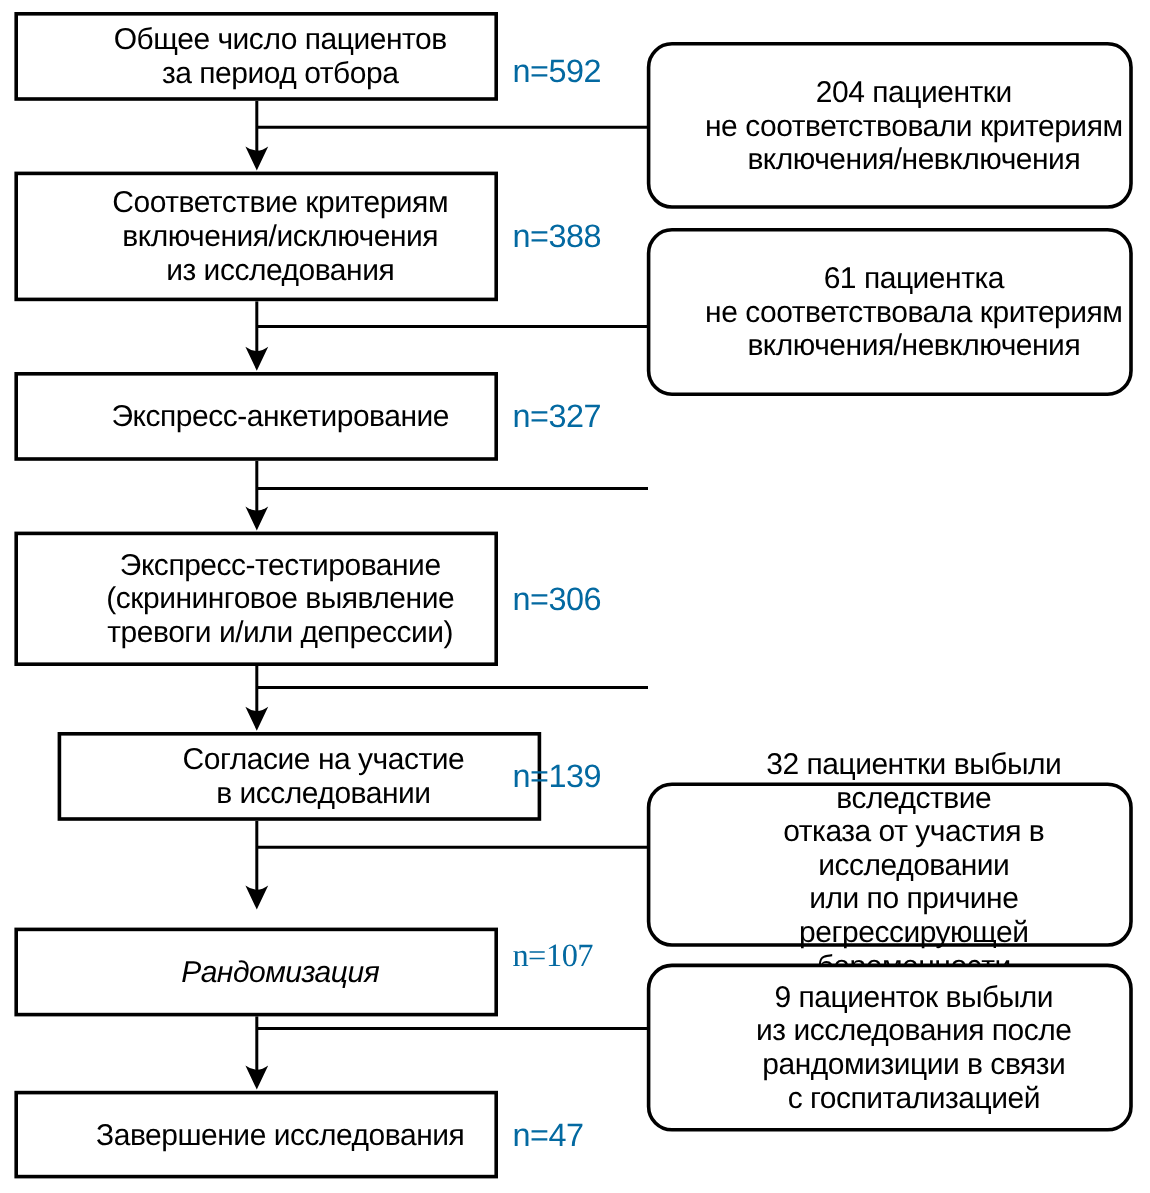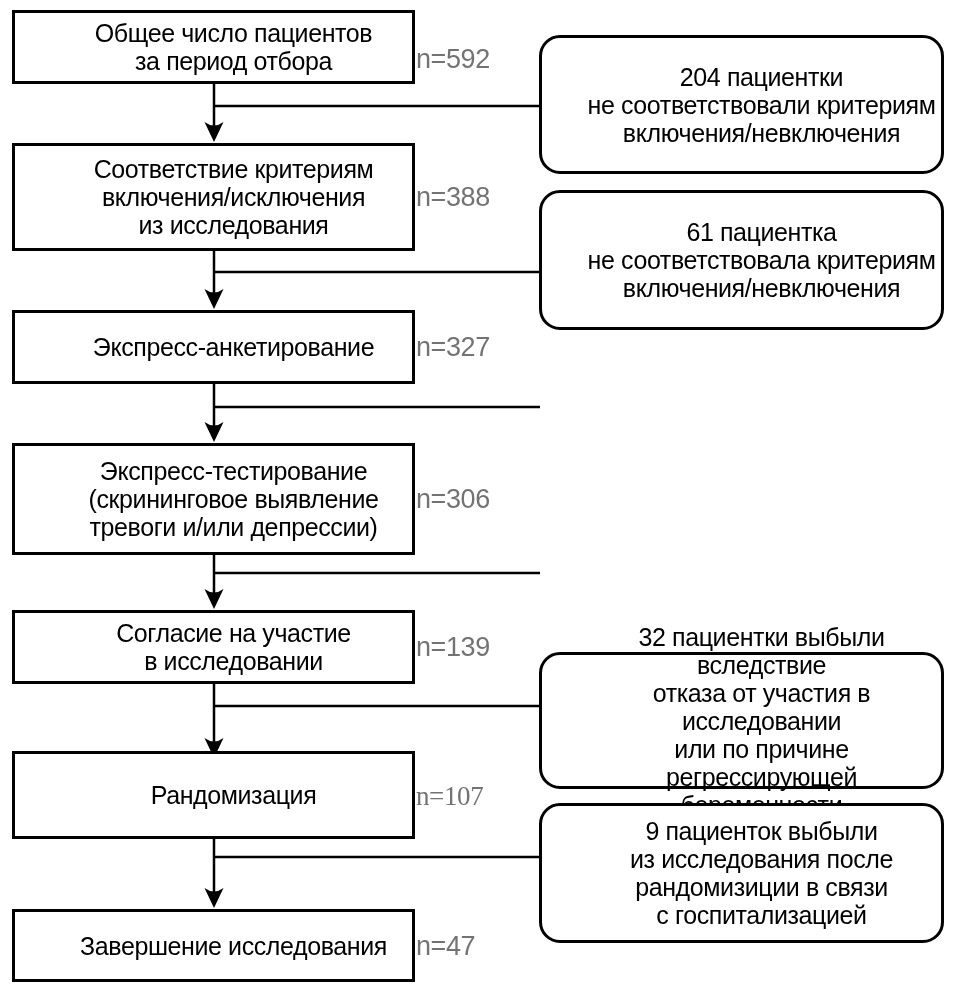--- a/index.html
+++ b/index.html
@@ -38,28 +38,28 @@
     white-space: pre-line;
     font-size: 25px;
     line-height: 28px;
     letter-spacing: -0.4px;
     color: #000000;
   }
   .left-col { left: 12px; width: 403px; }
   .right-col { left: 539px; width: 405px; border-radius: 21px; }
   .n-label {
     position: absolute;
-    left: 416px;
+    left: 427px;
     width: 110px;
     height: 30px;
     display: flex;
     align-items: center;
     font-size: 27px;
     letter-spacing: -0.4px;
-    color: #737373;
+    color: #0369a1;
   }
 </style>
 </head>
 <body>
 
 <div class="figure">
 
   <svg class="lines-layer" viewBox="0 0 958 994" xmlns="http://www.w3.org/2000/svg">
     <g stroke="#000000" stroke-width="2.5" fill="none">
       <path d="M214,84 V138"></path>
@@ -95,25 +95,25 @@
 из исследования</span>
   </div>
   <div class="box left-col" style="top:310px;height:74px;">
     <span class="box-text">Экспресс-анкетирование</span>
   </div>
   <div class="box left-col" style="top:443px;height:112px;align-items:center;">
     <span class="box-text">Экспресс-тестирование
 (скрининговое выявление
 тревоги и/или депрессии)</span>
   </div>
-  <div class="box left-col" style="top:610px;height:74px;">
+  <div class="box left-col" style="top:610px;height:74px;margin-left:36px;">
     <span class="box-text">Согласие на участие
 в исследовании</span>
   </div>
-  <div class="box left-col" style="top:751px;height:88px;">
+  <div class="box left-col" style="top:773px;height:74px;font-style:italic;">
     <span class="box-text">Рандомизация</span>
   </div>
   <div class="box left-col" style="top:909px;height:73px;">
     <span class="box-text">Завершение исследования</span>
   </div>
 
   <div class="n-label" style="top:44px;">n=592</div>
   <div class="n-label" style="top:182px;">n=388</div>
   <div class="n-label" style="top:332px;">n=327</div>
   <div class="n-label" style="top:484px;">n=306</div>

